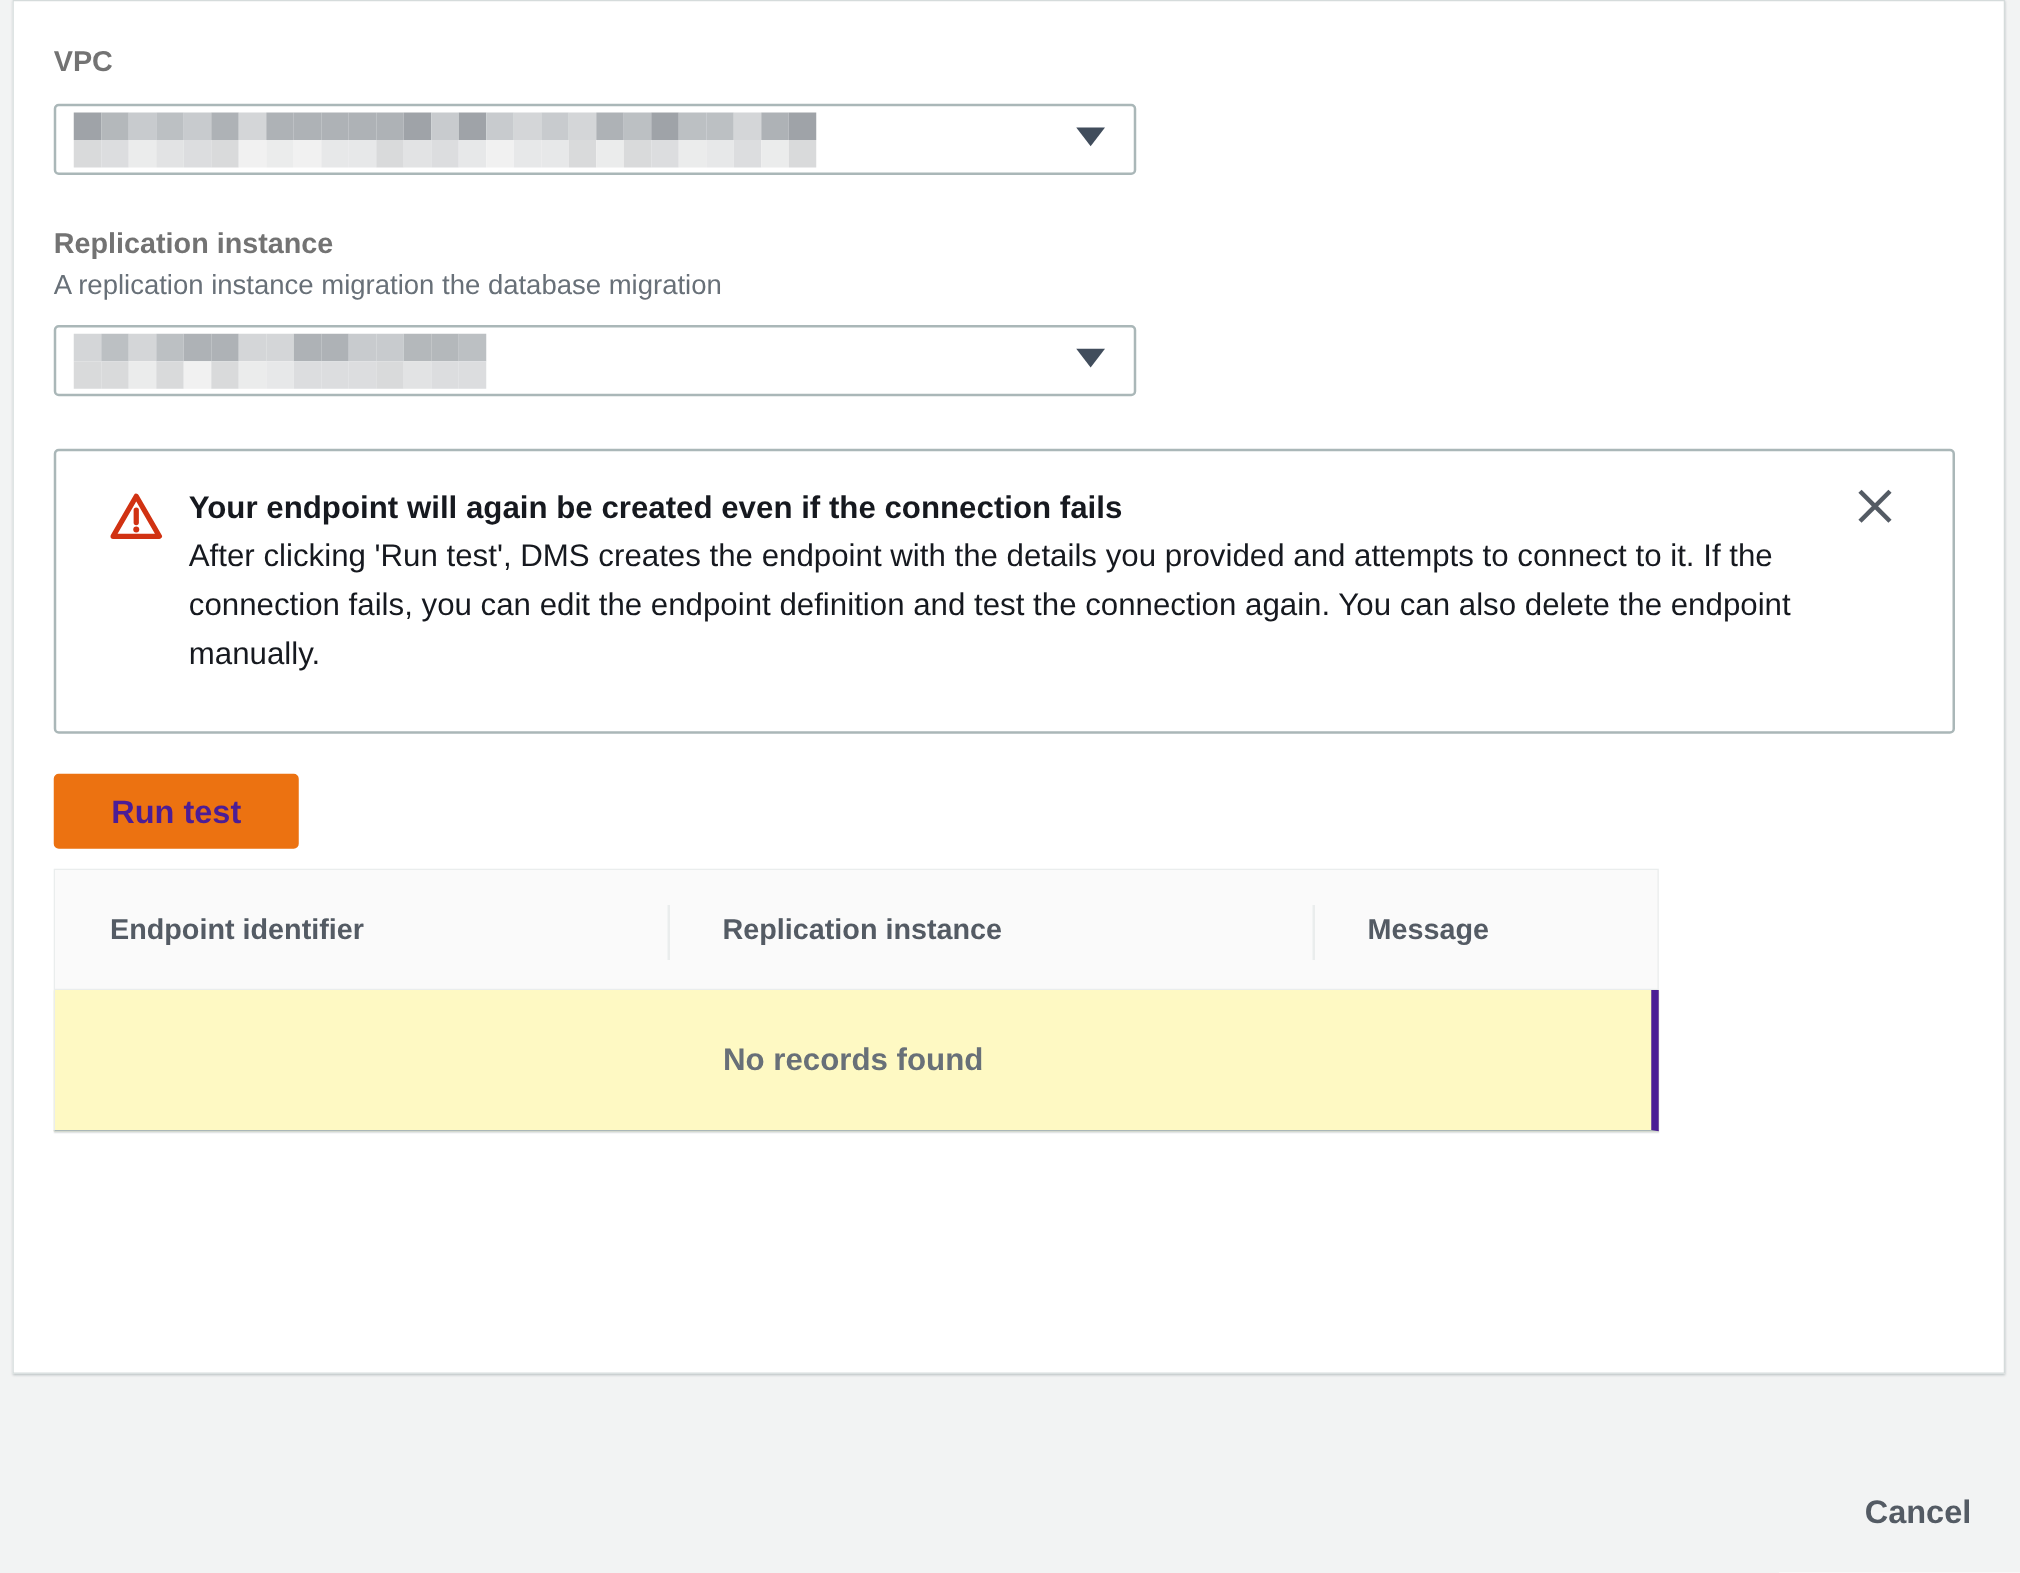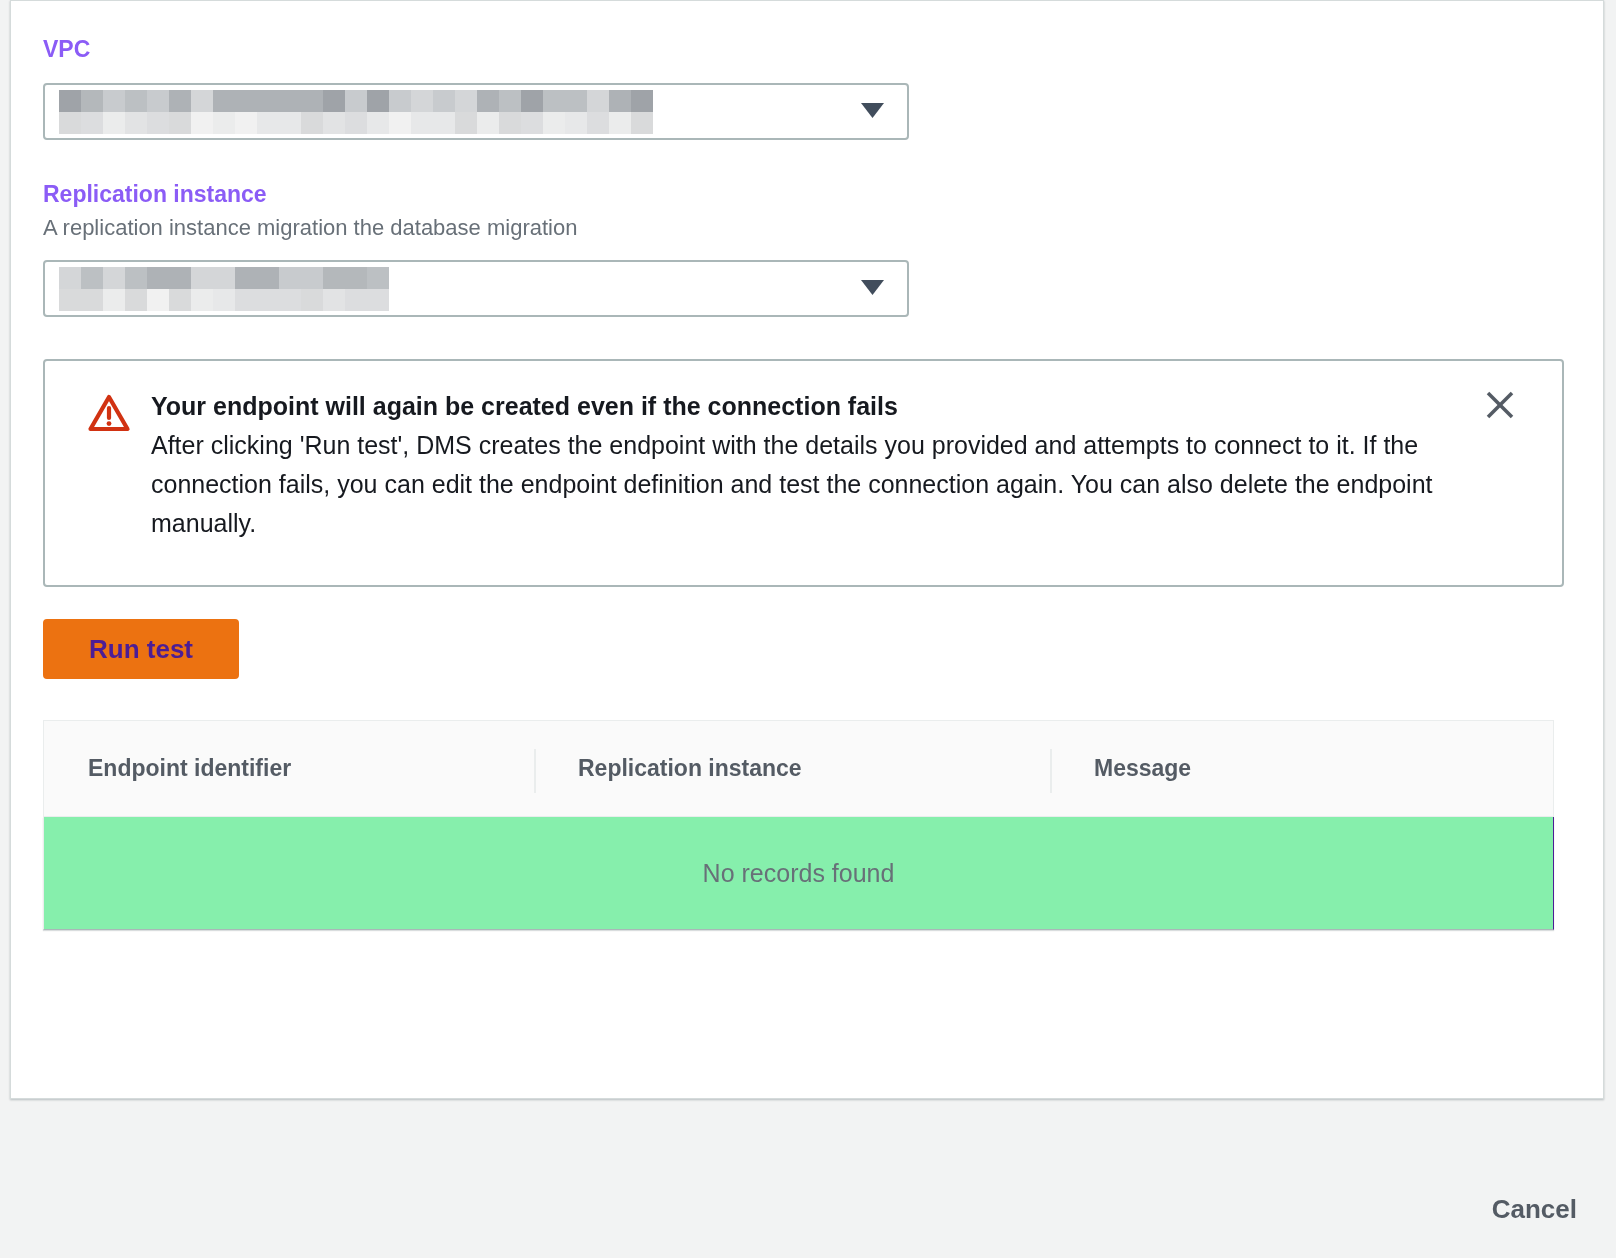--- a/index.html
+++ b/index.html
@@ -27,21 +27,21 @@
     display:flex; align-items:center;
     padding-left:34px;
     cursor:pointer;
   }
   .caret { margin-right:20px; display:flex; align-items:center; }
   .panel-title { font-size:31px; font-weight:700; color:#16191f; letter-spacing:0.2px; }
 
   .panel-body { padding:34px 32px 40px 32px; }
 
   
-  .field-label { font-size:23px; font-weight:700; color:#8b5cf6; line-height:28px; }
+  .field-label { font-size:23px; font-weight:700; color:#737373; line-height:28px; }
   .field-desc  { font-size:22px; color:#687078; line-height:28px; margin-top:6px; }
 
   .select {
     margin-top:20px;
     width:866px; height:57px;
     background:#fff;
     border:2px solid #aab7b8;
     border-radius:4px;
     display:flex; align-items:center;
     padding:0 22px 0 14px;
@@ -81,21 +81,21 @@
     border:2px solid #ec7211;
     border-radius:4px;
     color:#4c1d95;
     font-family:"Liberation Sans", sans-serif;
     font-size:26px; font-weight:700;
     cursor:pointer;
   }
   .btn-run { margin-top:32px; width:196px; height:60px; }
 
   
-  .results-table { margin-top:41px; width:1511px; }
+  .results-table { margin-top:16px; width:1284px; }
   .thead {
     display:flex;
     height:97px;
     background:#fafafa;
     border:1px solid #eaeded;
     border-bottom:1px solid #eaeded;
     align-items:center;
   }
   .th {
     font-size:23px; font-weight:700; color:#545b64;
@@ -106,26 +106,26 @@
   }
   .th + .th::before {
     content:"";
     position:absolute; left:0; top:28px;
     width:2px; height:44px;
     background:#eaeded;
   }
   .th-1 { width:490px; } .th-2 { width:516px; } .th-3 { width:248px; } .th-4 { width:269px; }
   .tbody {
     height:113px;
-    background:#86efac;
+    background:#fef9c3;
     border-left:1px solid #eaeded;
-    border-right:1px solid #4c1d95;
+    border-right:6px solid #4c1d95;
     border-bottom:1px solid #aab7b8;
     box-shadow:0 1px 1px rgba(0,28,36,0.15);
-    display:flex; align-items:center; justify-content:center;
+    display:flex; align-items:center; justify-content:center;font-weight:bold;
   }
   .empty-text { font-size:25px; color:#687078; }
 
   
   .footer {
     position:absolute; left:16px; top:1099px;
     width:1616px; height:159px;
     display:flex; align-items:flex-start; justify-content:flex-end;
     padding:81px 55px 0 0;
     gap:58px;

